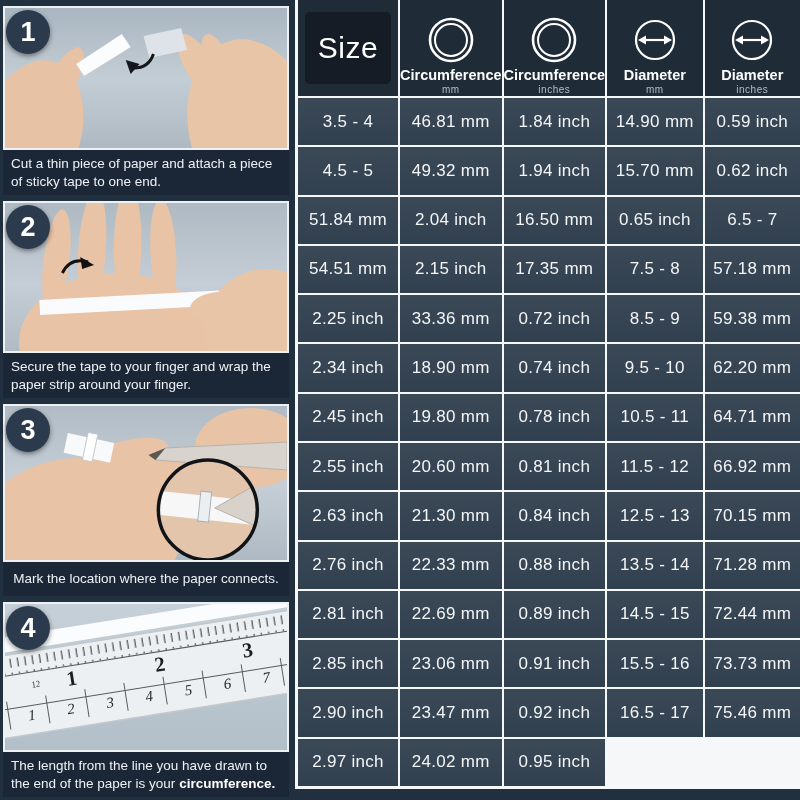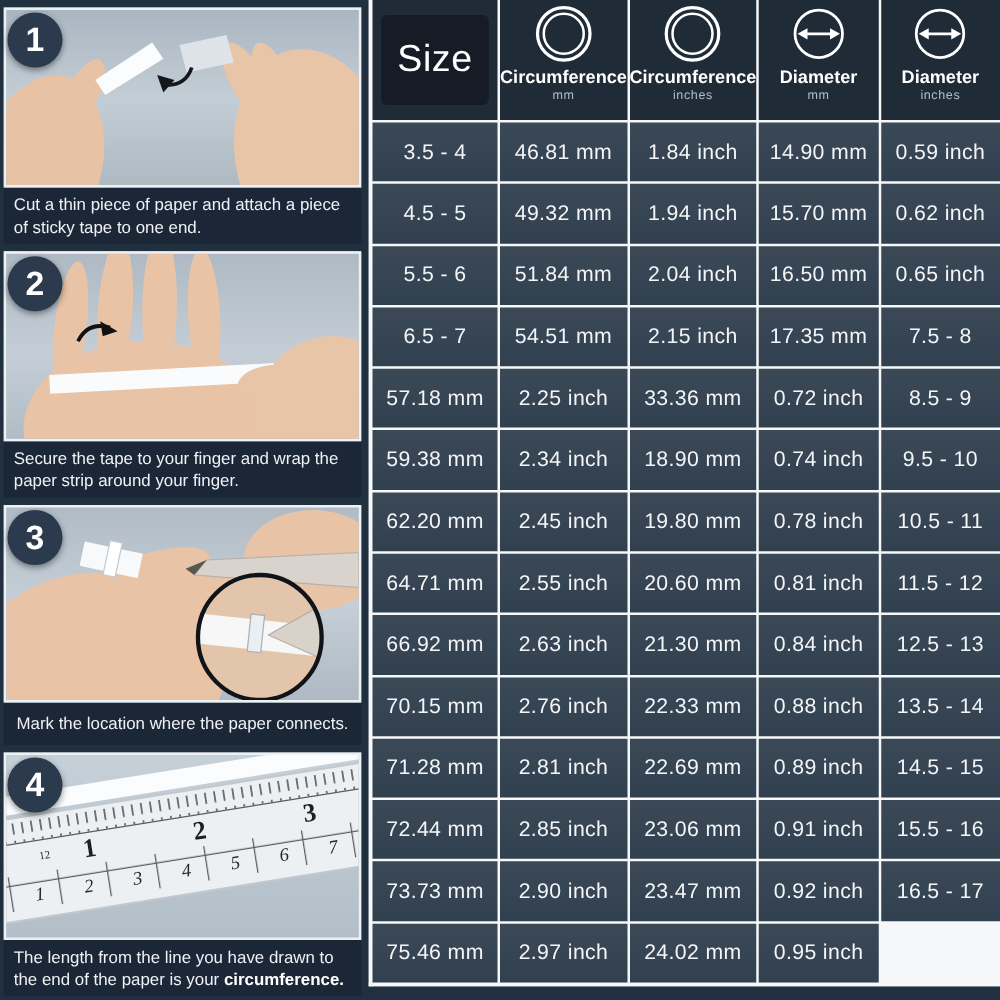--- a/index.html
+++ b/index.html
@@ -24,21 +24,21 @@
 
   
   .table-col{flex:1;min-width:0;padding-left:4px;}
   .grid{display:grid;grid-template-columns:100px repeat(4,1fr);
     grid-template-rows:96px repeat(14,1fr);gap:2px;
     background:var(--table-line,#f5f7f8);
     border-left:3px solid var(--table-line,#f5f7f8);
     border-bottom:3px solid var(--table-line,#f5f7f8);
     height:789px;box-sizing:border-box;}
   .hcell{background:var(--header-bg,#202b38);display:flex;flex-direction:column;
-    align-items:center;justify-content:flex-start;padding-top:1px;box-sizing:border-box;}
+    align-items:center;justify-content:flex-start;padding-top:14px;box-sizing:border-box;}
   .hcell svg{display:block;margin-bottom:2px;}
   .hlabel{font-size:14.5px;font-weight:bold;color:#fff;line-height:1;}
   .hunit{font-size:10px;color:#b3bdc9;margin-top:2px;letter-spacing:.5px;line-height:1;}
   .size-cell{justify-content:center;padding:12px;}
   .size-box{width:86px;height:76px;background:#161c25;border-radius:5px;
     display:flex;align-items:center;justify-content:center;
     font-size:30px;color:#fff;font-weight:500;letter-spacing:.5px;}
   .cell{display:flex;align-items:center;justify-content:center;
     background:linear-gradient(180deg,#3b4957,#31404f);
     color:#f3f5f7;font-size:17px;letter-spacing:.3px;}
@@ -274,21 +274,20 @@
   <div class="cell">1.84 inch</div>
   <div class="cell">14.90 mm</div>
   <div class="cell">0.59 inch</div>
 
   <div class="cell">4.5 - 5</div>
   <div class="cell">49.32 mm</div>
   <div class="cell">1.94 inch</div>
   <div class="cell">15.70 mm</div>
   <div class="cell">0.62 inch</div>
 
-  <div class="cell">5.5 - 6</div>
   <div class="cell">51.84 mm</div>
   <div class="cell">2.04 inch</div>
   <div class="cell">16.50 mm</div>
   <div class="cell">0.65 inch</div>
 
   <div class="cell">6.5 - 7</div>
   <div class="cell">54.51 mm</div>
   <div class="cell">2.15 inch</div>
   <div class="cell">17.35 mm</div>
 

